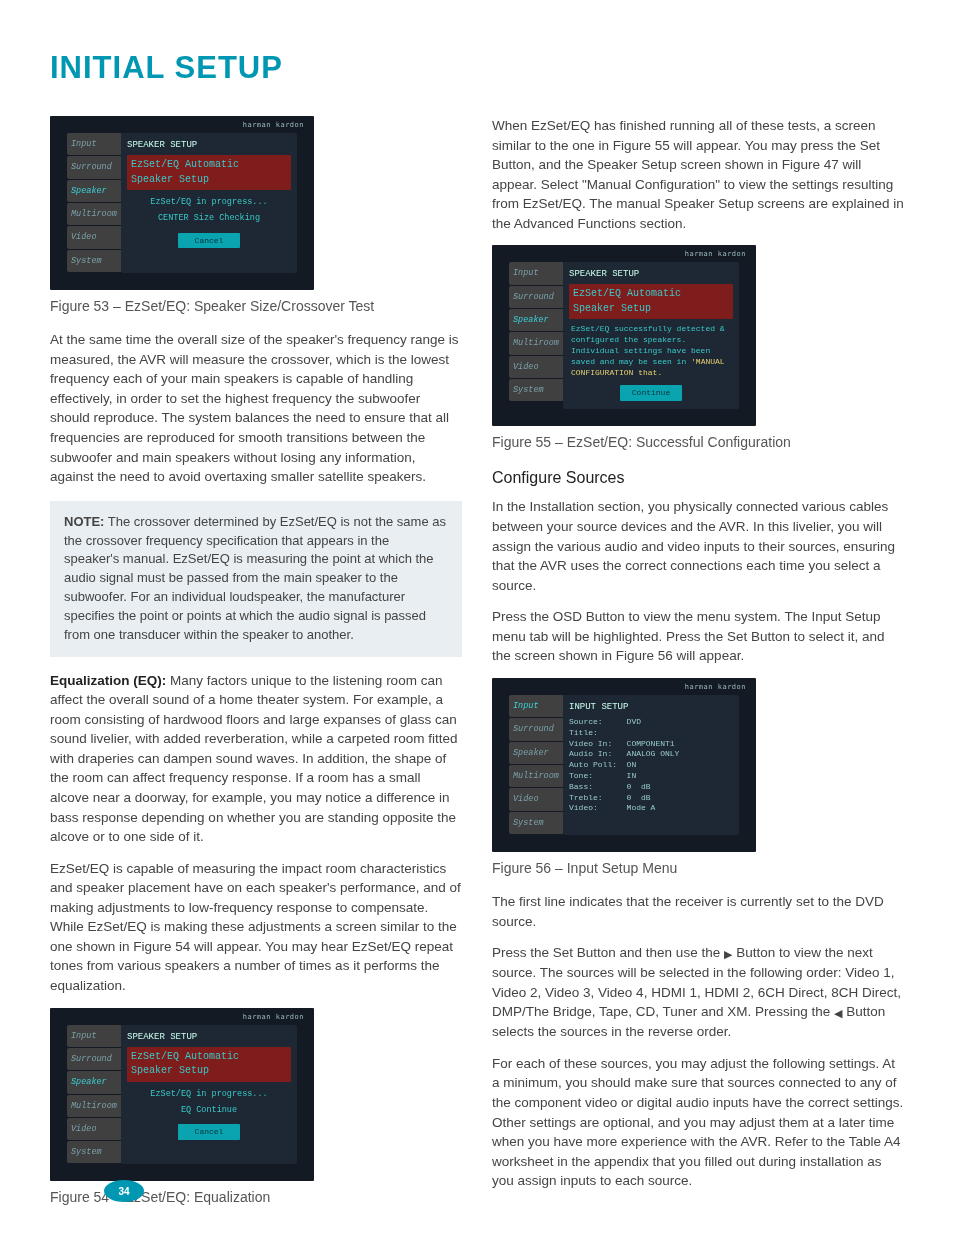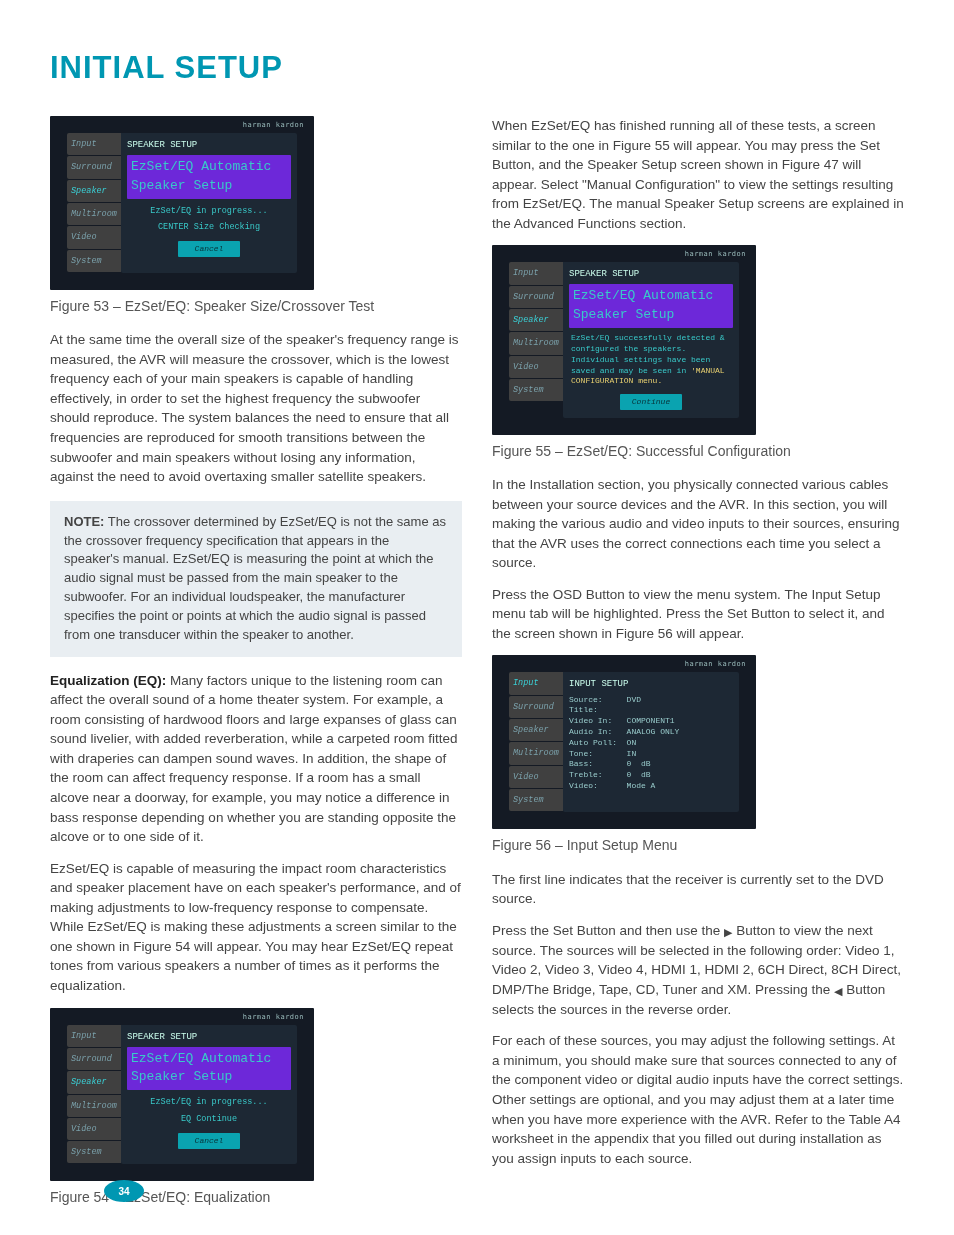--- a/index.html
+++ b/index.html
@@ -92,22 +92,22 @@
     border-radius: 0 2px 2px 2px;
     font-family: "Courier New", monospace;
     color: #8fb7c0;
   }
   .osd-title {
     font-size: 9px;
     padding: 2px 0 3px 0;
     color: #cfe;
   }
   .osd-sub {
-    background: #6d28d9;
-    font-size: 13px;
+    background: #7f1d1d;
+    font-size: 10px;
     color: #39c9c9;
     padding: 3px 4px;
     margin-bottom: 4px;
     border-radius: 1px;
   }
   .osd-line {
     font-size: 8.5px;
     color: #39c9c9;
     padding: 2px 0;
     text-align: center;
@@ -122,21 +122,20 @@
   .osd-btn {
     display: block;
     margin: 6px auto 2px auto;
     width: 62px;
     text-align: center;
     font-size: 8px;
     padding: 2px 0;
     background: #0aa3b0;
     color: #07343a;
     border-radius: 1px;
-    font-style: italic;
   }
   .osd-kv {
     font-size: 8px;
     color: #9cc;
     line-height: 1.35;
     white-space: pre;
   }
   .tri {
     display: inline-block;
     font-size: 11px;
@@ -239,30 +238,31 @@
           <div class="osd-tab">Surround</div>
           <div class="osd-tab sel">Speaker</div>
           <div class="osd-tab">Multiroom</div>
           <div class="osd-tab">Video</div>
           <div class="osd-tab">System</div>
         </div>
         <div class="osd-main">
           <div class="osd-title">SPEAKER SETUP</div>
           <div class="osd-sub">EzSet/EQ Automatic Speaker Setup</div>
           <div class="osd-text">
-            <span>EzSet/EQ successfully detected &amp; configured the speakers. Individual settings have been saved and may be seen in </span><span class="hl">'MANUAL CONFIGURATION menu.</span>
+            <span>EzSet/EQ successfully detected &amp; configured the speakers. Individual settings have been saved and may be seen in </span><span class="hl">'MANUAL CONFIGURATION that.</span>
           </div>
           <span class="osd-btn">Continue</span>
         </div>
       </div>
     </div>
     <div class="caption">Figure 55 – EzSet/EQ: Successful Configuration</div>
 
-
-    <p>In the Installation section, you physically connected various cables between your source devices and the AVR. In this section, you will making the various audio and video inputs to their sources, ensuring that the AVR uses the correct connections each time you select a source.</p>
+    <h3>Configure Sources</h3>
+
+    <p>In the Installation section, you physically connected various cables between your source devices and the AVR. In this livelier, you will assign the various audio and video inputs to their sources, ensuring that the AVR uses the correct connections each time you select a source.</p>
     <p>Press the OSD Button to view the menu system. The Input Setup menu tab will be highlighted. Press the Set Button to select it, and the screen shown in Figure 56 will appear.</p>
 
     <div class="osd">
       <div class="brand">harman kardon</div>
       <div class="osd-body">
         <div class="osd-tabs">
           <div class="osd-tab sel">Input</div>
           <div class="osd-tab">Surround</div>
           <div class="osd-tab">Speaker</div>
           <div class="osd-tab">Multiroom</div>

